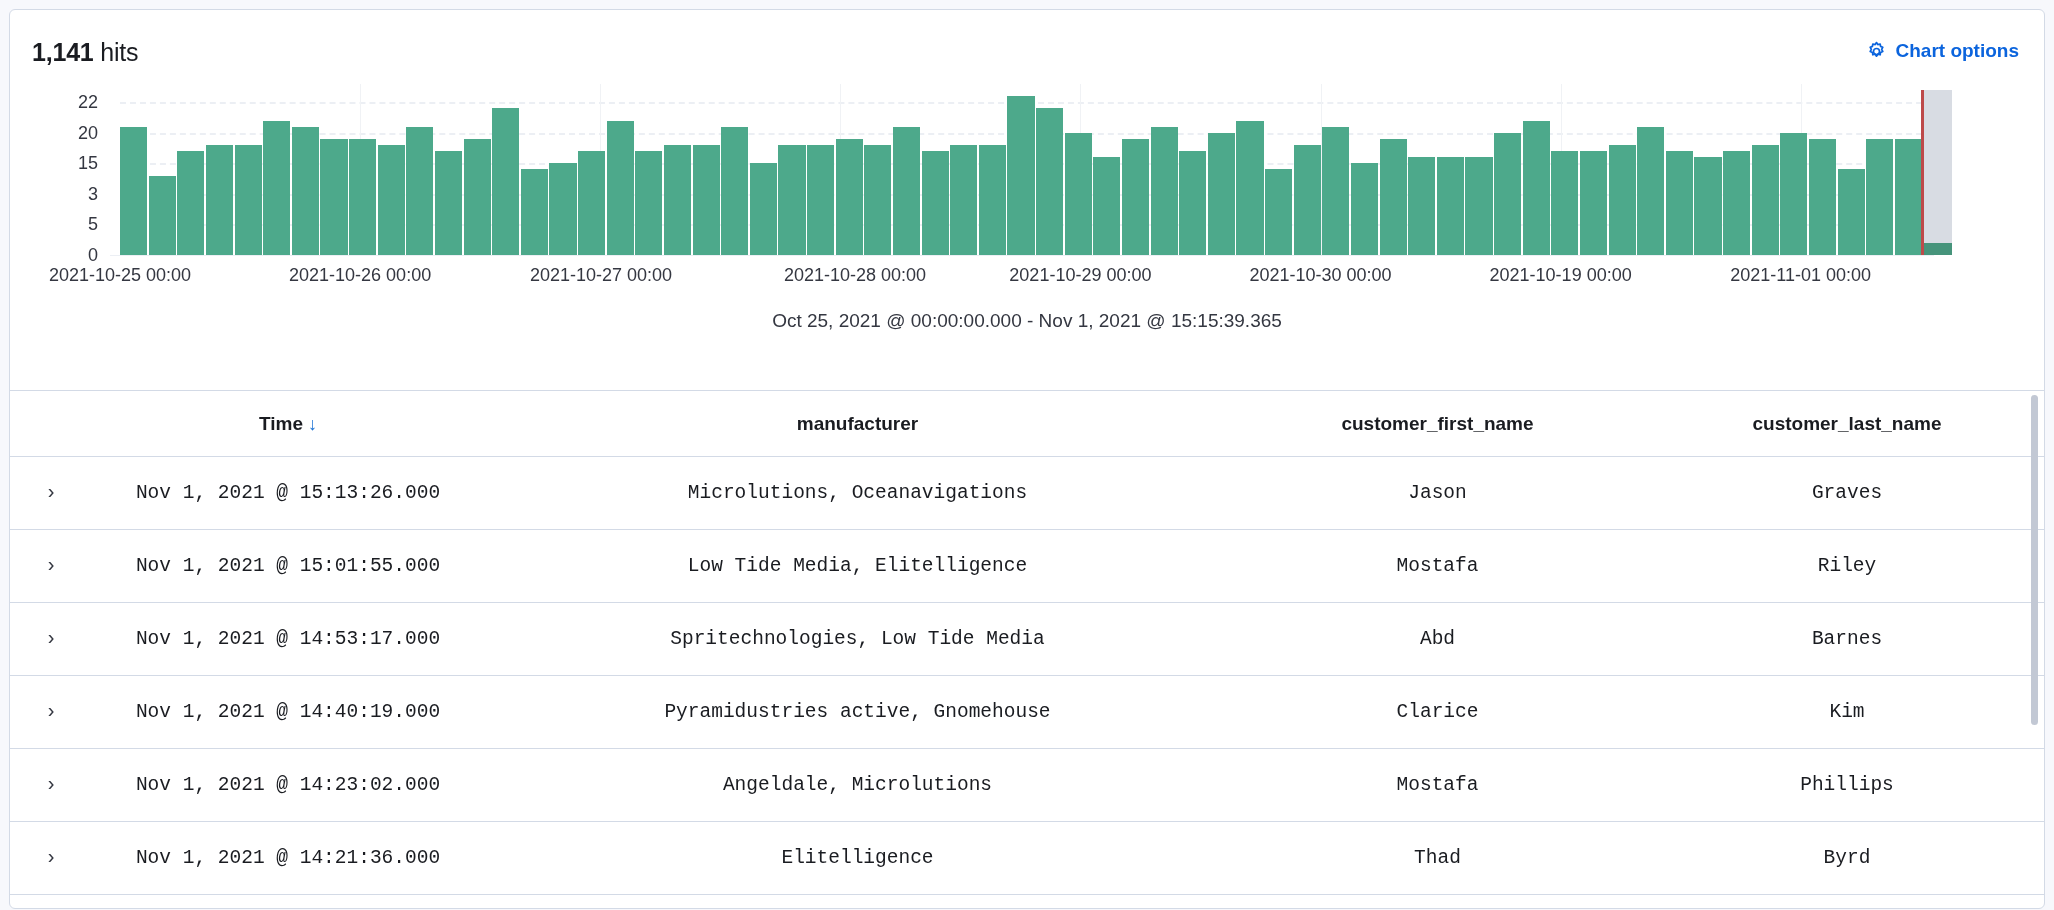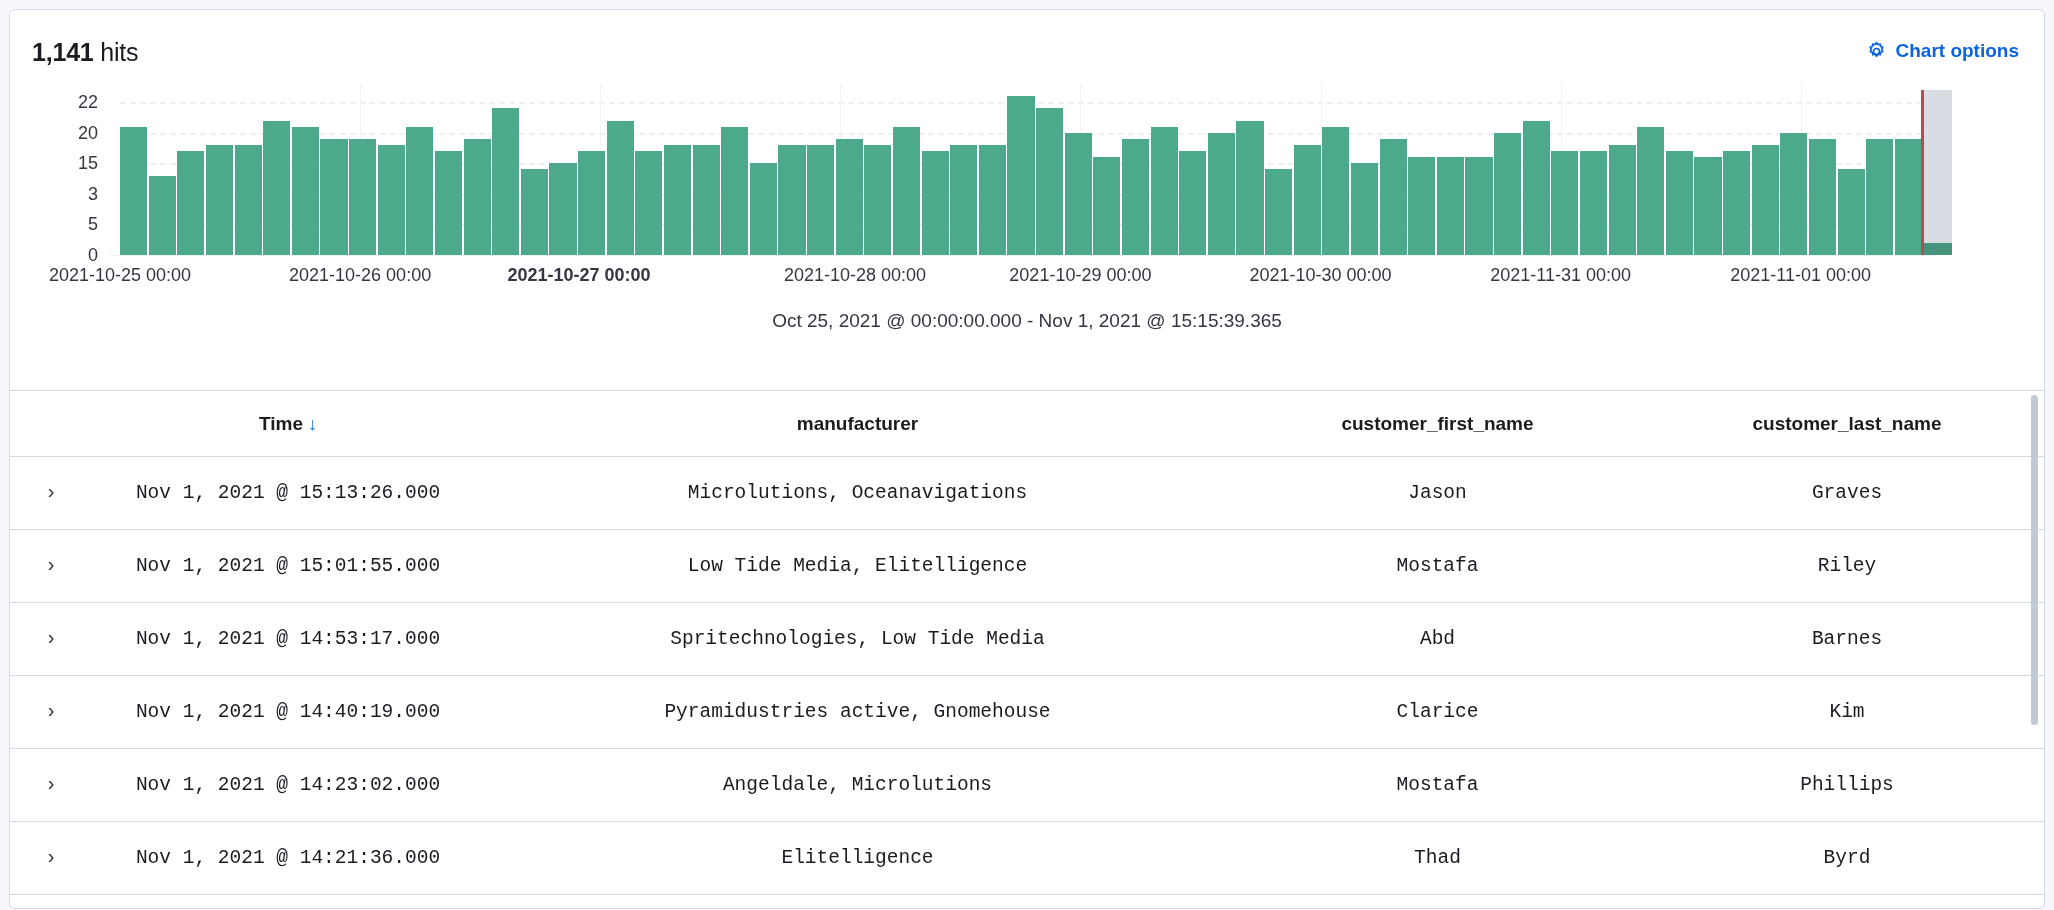--- a/index.html
+++ b/index.html
@@ -316,25 +316,25 @@
           <div class="bar" title="19" style="width: 27.125px; height: 116.111px; background: rgb(77, 169, 139);"></div>
         </div>
       <div class="partial-bucket" id="pbucket" style="left: 1804.38px; width: 27.125px; top: 0px; height: 165px; background: rgb(216, 220, 227);"></div>
       <div class="partial-bar" id="pbar" style="left: 1804.38px; width: 27.125px; height: 12.2222px; bottom: 0px;"></div>
       <div class="now-line" id="nowline" style="left: 1801.38px; top: 0px; height: 165px; background: rgb(189, 74, 74);"></div>
     </div>
     <div class="baseline"></div>
     <div class="xaxis" id="xaxis">
         <div class="xtick" style="left: 110px;">2021-10-25 00:00</div>
         <div class="xtick" style="left: 350.105px;">2021-10-26 00:00</div>
-        <div class="xtick" style="left: 569px; font-weight: bold;">2021-10-27 00:00</div>
+        <div class="xtick" style="left: 591px;">2021-10-27 00:00</div>
         <div class="xtick" style="left: 845px;">2021-10-28 00:00</div>
         <div class="xtick" style="left: 1070.42px;">2021-10-29 00:00</div>
         <div class="xtick" style="left: 1310.52px;">2021-10-30 00:00</div>
-        <div class="xtick" style="left: 1550.63px;">2021-11-31 00:00</div>
+        <div class="xtick" style="left: 1550.63px;">2021-10-19 00:00</div>
         <div class="xtick" style="left: 1790.73px;">2021-11-01 00:00</div>
       </div>
     <div class="range-label">Oct 25, 2021 @ 00:00:00.000 - Nov 1, 2021 @ 15:15:39.365</div>
   </div>
 
   <div class="divider"></div>
 
   <div class="table-wrap">
     <table>
       <thead>

